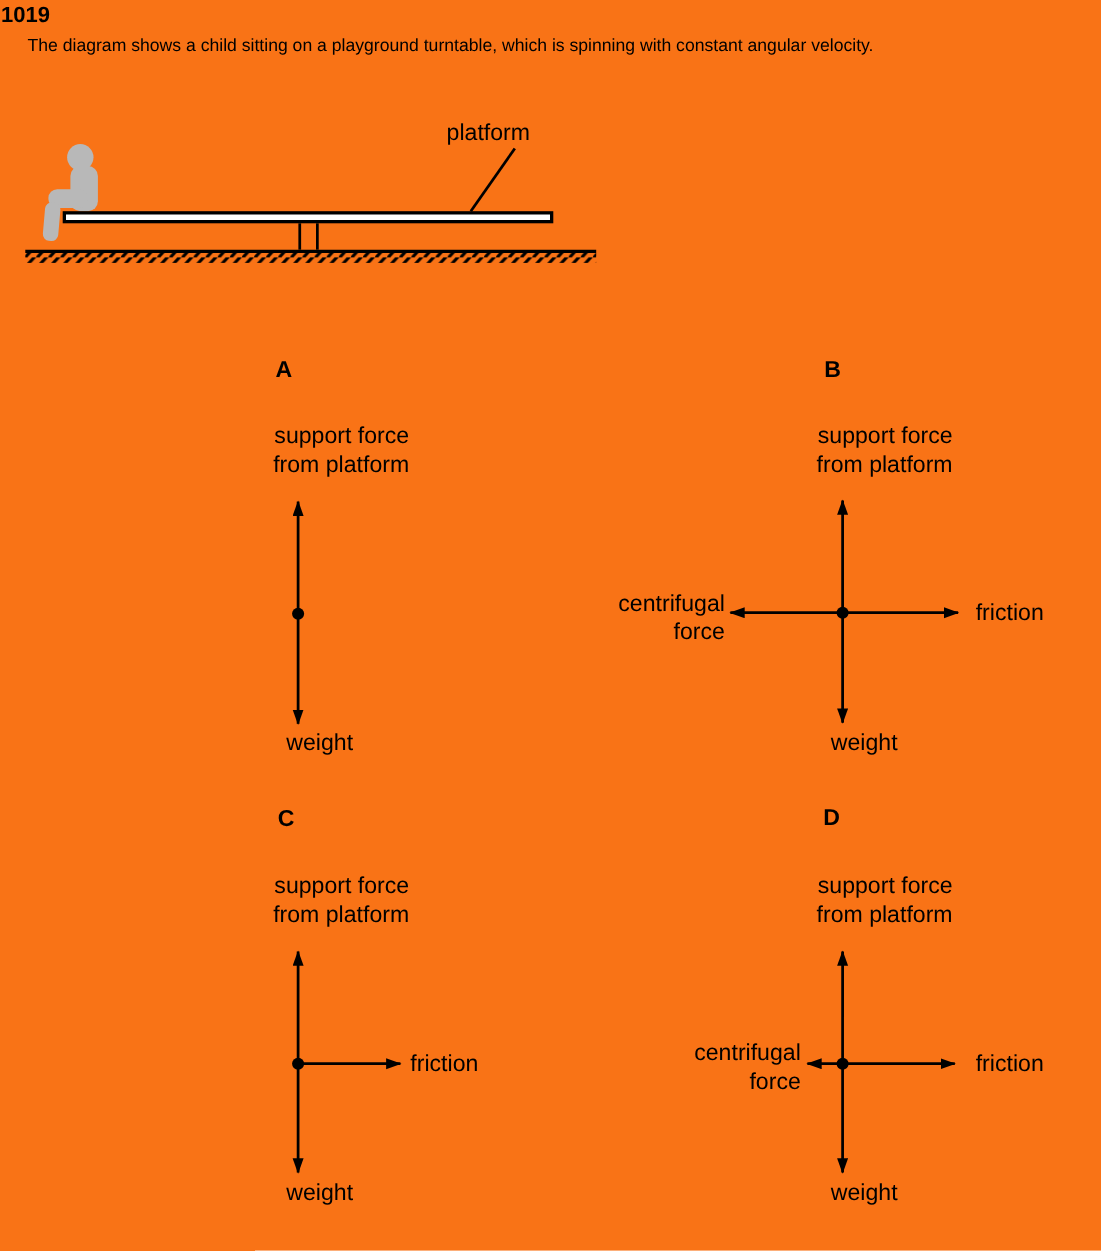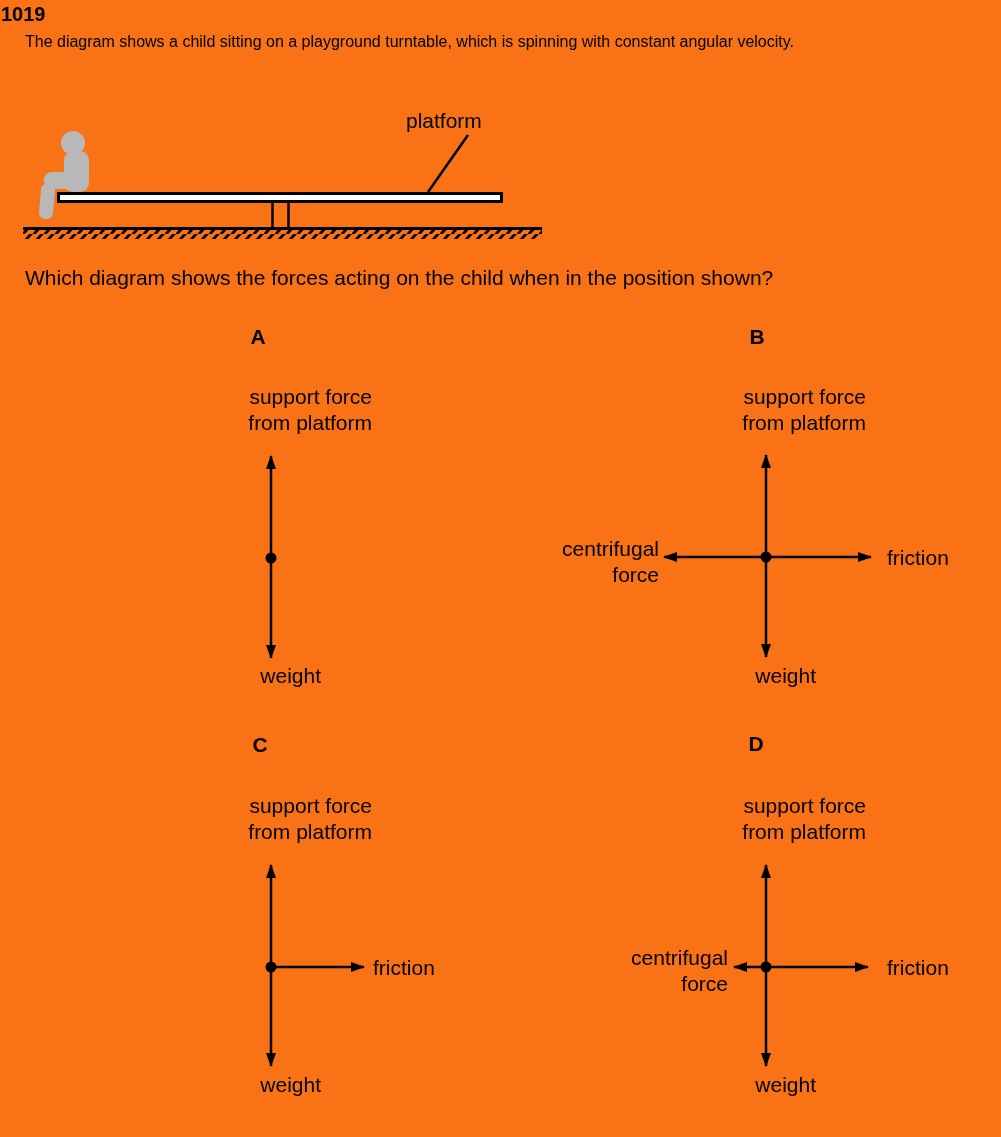--- a/index.html
+++ b/index.html
@@ -72,21 +72,20 @@
       <line x1="766" y1="967" x2="766" y2="865" marker-end="url(#ah)"></line>
       <line x1="766" y1="967" x2="766" y2="1066" marker-end="url(#ah)"></line>
       <line x1="766" y1="967" x2="734" y2="967" marker-end="url(#ah)"></line>
       <line x1="766" y1="967" x2="868" y2="967" marker-end="url(#ah)"></line>
       <circle cx="766" cy="967" r="5.5" fill="#000" stroke="none"></circle>
     </g>
   </svg>
 
   <div class="platformlbl">platform</div>
 
-  <div class="prompt">Which diagram shows the forces acting on the child when in the position shown?</div>
 
   <div>
     <div class="lbl letter" style="left:208px;top:324px;width:100px;">A</div>
     <div class="lbl ctr" style="left:172px;top:384px;width:200px;">support force
 from platform</div>
     <div class="lbl ctr" style="left:221px;top:663px;width:100px;">weight</div>
   </div>
 
   <div>
     <div class="lbl letter" style="left:707px;top:324px;width:100px;">B</div>

